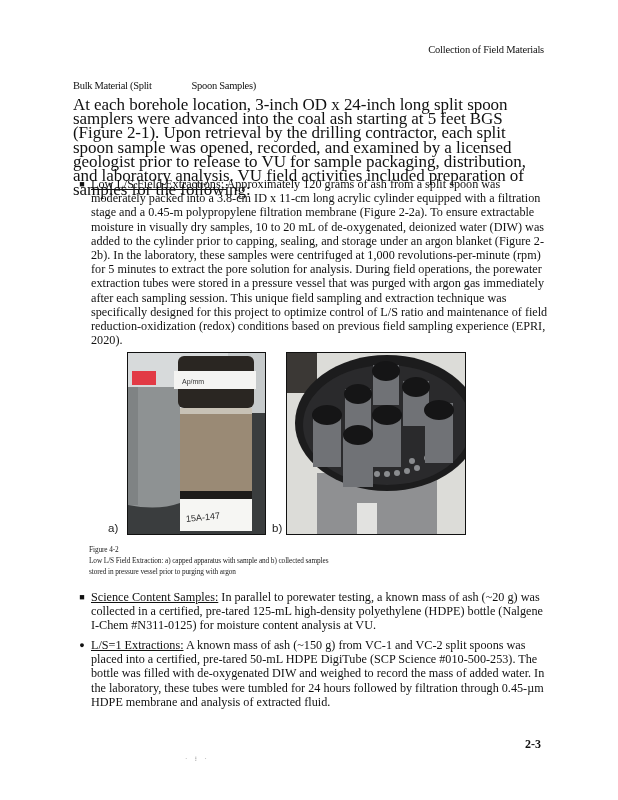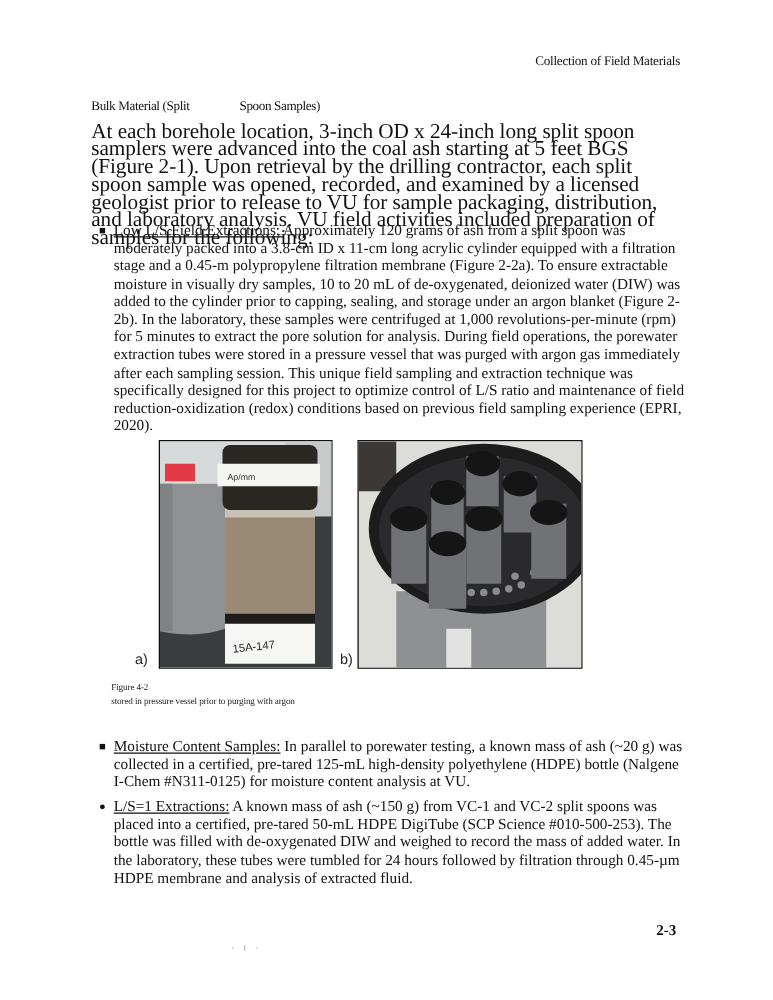--- a/index.html
+++ b/index.html
@@ -110,26 +110,27 @@
         <ellipse cx="71" cy="82" rx="15" ry="10" fill="#151516"></ellipse>
     </g>
   </svg>
 </div>
 
 <span class="fig-letter fig-a">a)</span>
 <span class="fig-letter fig-b">b)</span>
 
 <div class="caption">
   <div>Figure 4-2</div>
+  <div>Low L/S Field Extraction: a) capped apparatus with sample and b) collected samples</div>
   <div>stored in pressure vessel prior to purging with argon</div>
 </div>
 
 <div class="bullet-item b2">
   <span class="bullet">■</span>
-  <div class="content"><span class="label">Moisture Content Samples:</span><span> In parallel to porewater testing, a known mass of ash (~20 g) was collected in a certified, pre-tared 125-mL high-density polyethylene (HDPE) bottle (Nalgene I-Chem #N311-0125) for moisture content analysis at VU.</span></div>
+  <div class="content"><span class="label">Science Content Samples:</span><span> In parallel to porewater testing, a known mass of ash (~20 g) was collected in a certified, pre-tared 125-mL high-density polyethylene (HDPE) bottle (Nalgene I-Chem #N311-0125) for moisture content analysis at VU.</span></div>
 </div>
 
 <div class="bullet-item b3">
   <span class="bullet">●</span>
   <div class="content"><span class="label">L/S=1 Extractions:</span><span> A known mass of ash (~150 g) from VC-1 and VC-2 split spoons was placed into a certified, pre-tared 50-mL HDPE DigiTube (SCP Science #010-500-253). The bottle was filled with de-oxygenated DIW and weighed to record  the mass of added water. In the laboratory, these tubes were tumbled for 24 hours followed by filtration through 0.45-µm HDPE membrane and analysis of extracted fluid.</span></div>
 </div>
 
 <div class="page-number">2-3</div>
 <div class="footer-dots">· ፧ ·</div>
 

